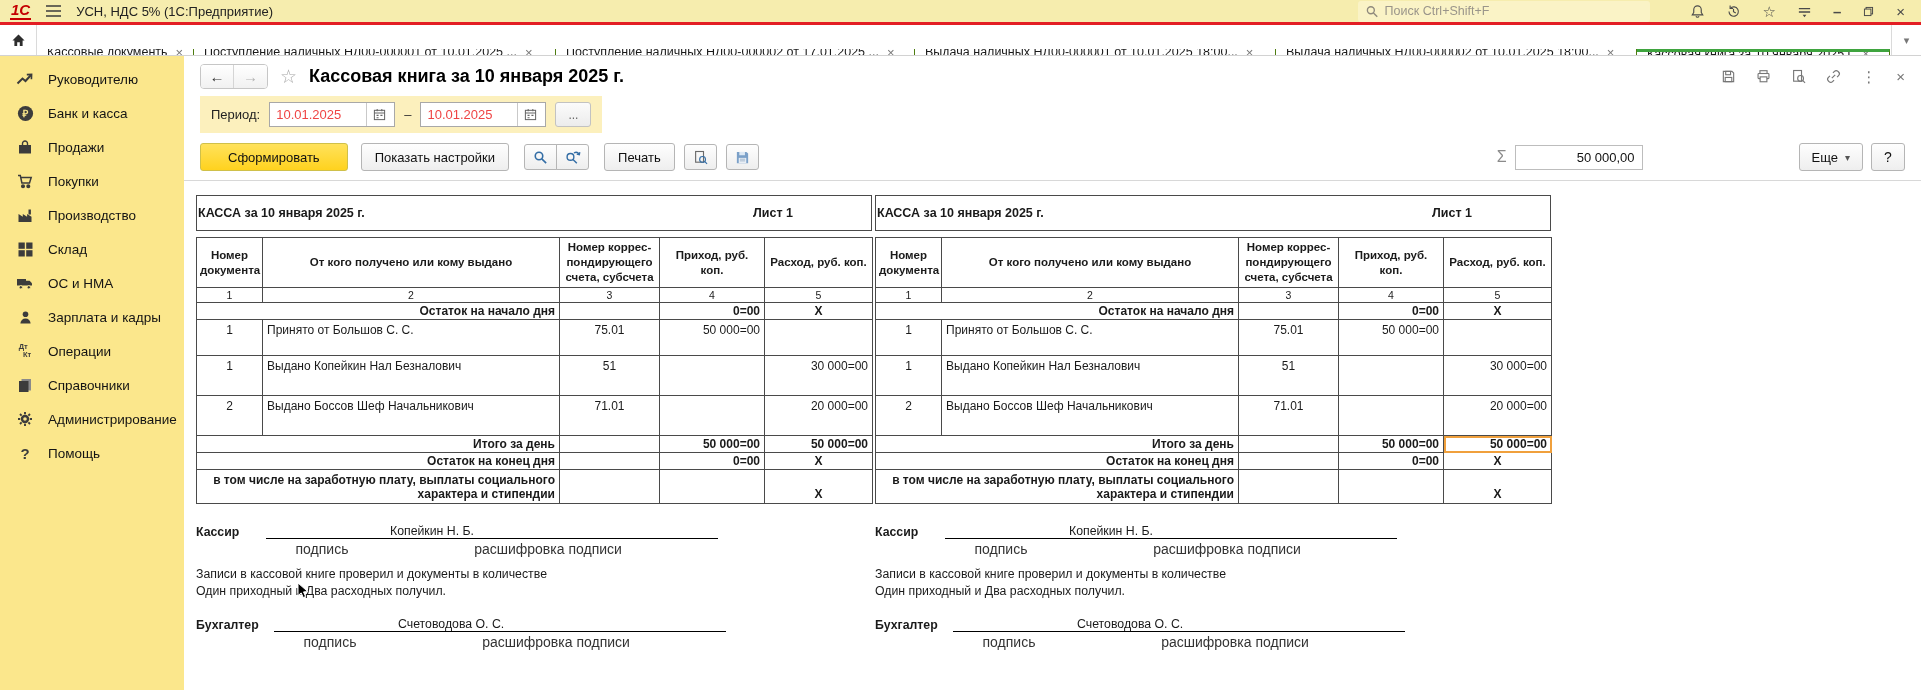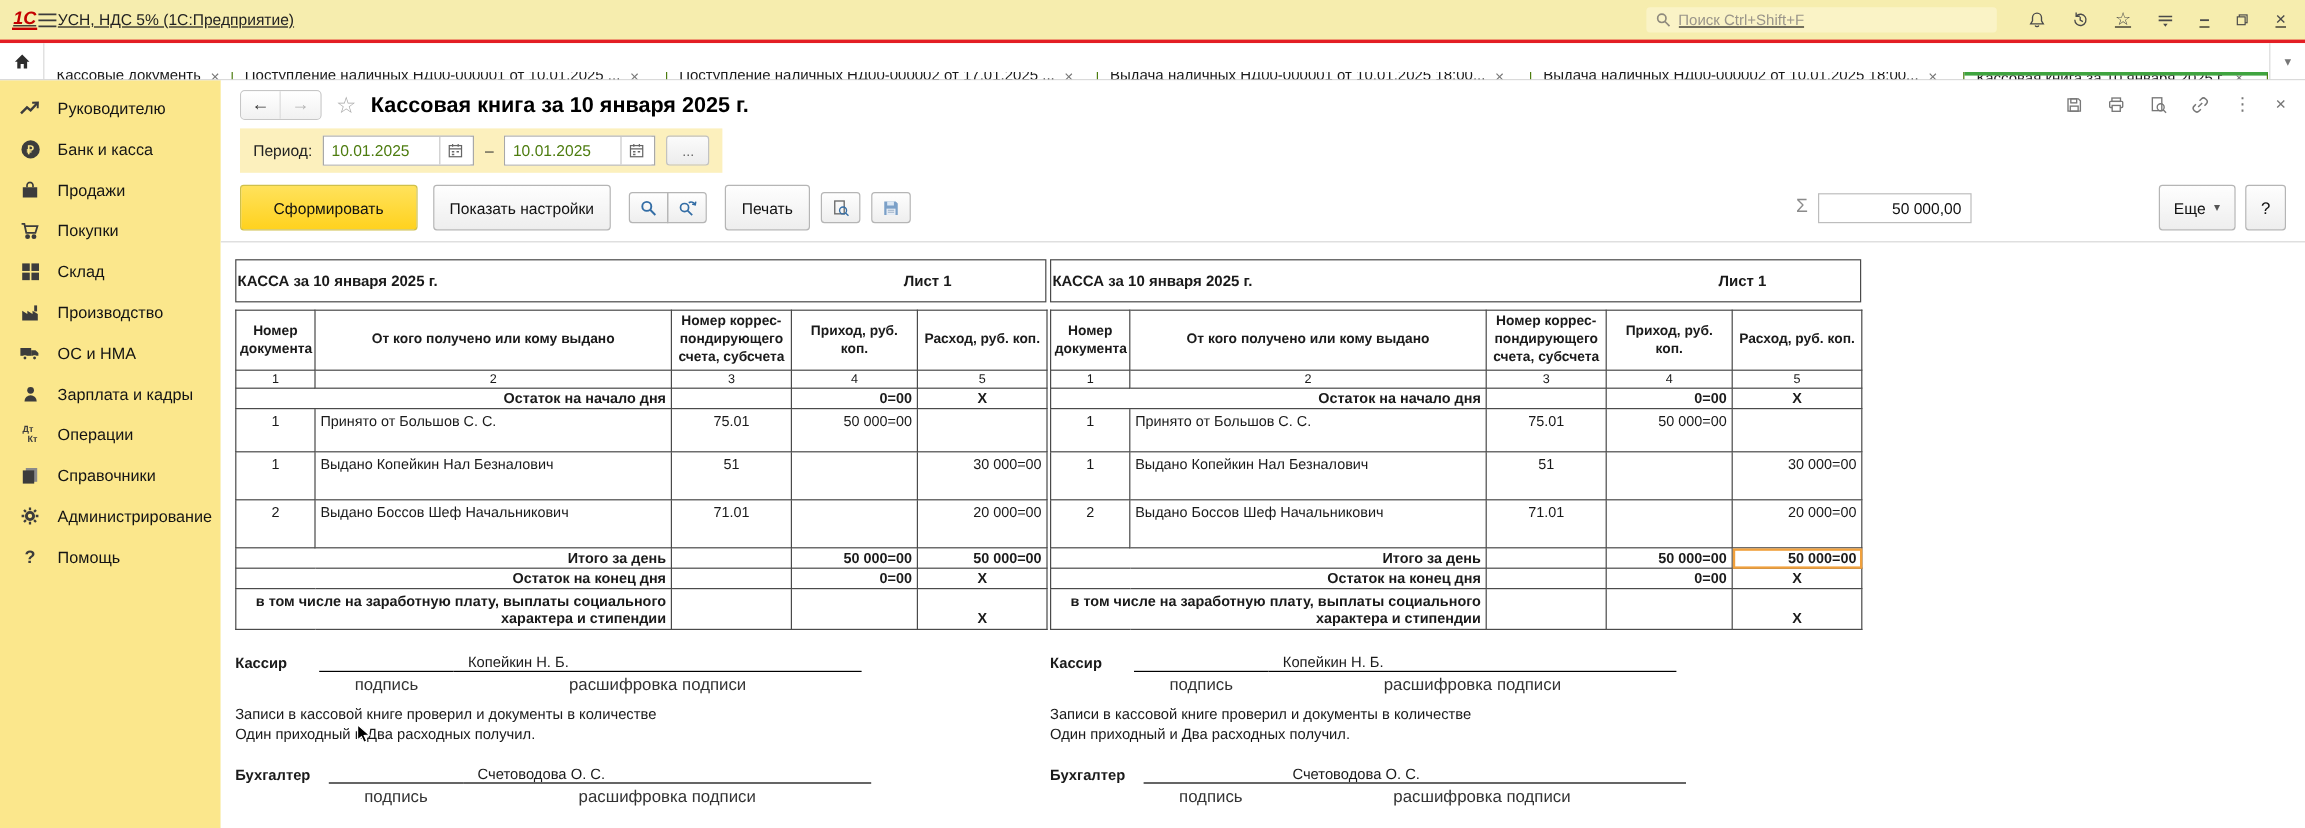--- a/index.html
+++ b/index.html
@@ -1,21 +1,21 @@
 <!DOCTYPE html>
 <html><head>
 <meta charset="utf-8">
 <style>
   * { box-sizing: border-box; margin: 0; padding: 0; }
   html,body { width:1921px; height:690px; overflow:hidden; }
   body { font-family:"Liberation Sans", sans-serif; background:#fff; color:#1a1a1a; }
   .app { display:flex; flex-direction:column; height:100%; }
 
   
-  .titlebar { height:36px; background:#f6edae; border-bottom:3px solid #e31e24; display:flex; align-items:center; padding:0 10px; flex:0 0 auto;text-decoration:underline; }
+  .titlebar { height:25px; background:#f6edae; border-bottom:3px solid #e31e24; display:flex; align-items:center; padding:0 10px; gap:14px; flex:0 0 auto; }
   .logo { color:#c40000; font-weight:bold; font-style:italic; font-size:15px; border-bottom:2px solid #c40000; line-height:1.05; padding:0 1px; }
   .burger { display:flex; align-items:center; }
   .tb-title { font-size:13px; color:#222; white-space:nowrap; }
   .search-box { margin-left:auto; display:flex; align-items:center; gap:6px; background:#faf3c6; border-radius:3px; padding:2px 8px; width:292px; height:21px; }
   .search-box input { border:none; outline:none; background:transparent; font-size:12.5px; color:#555; width:100%; font-family:"Liberation Sans",sans-serif; }
   .search-box input::placeholder { color:#9a958a; }
   .tb-icons { display:flex; align-items:center; gap:21px; margin:0 6px 0 26px; color:#4a4a4a; }
   .tb-icons .glyph { font-size:15px; line-height:1; color:#4a4a4a; }
   .tb-icons .min { font-weight:bold; }
 
@@ -47,28 +47,28 @@
   .nav-btn.fwd { color:#b3b3b3; }
   .fav-star { color:#a8a8a8; font-size:19px; margin:0 2px; }
   .doc-title { font-size:18px; font-weight:bold; color:#000; white-space:nowrap; }
   .win-icons { margin-left:auto; display:flex; align-items:center; gap:20px; color:#777; }
   .win-icons .glyph { font-size:15px; color:#777; line-height:1; }
 
   
   .period-row { margin:2px 0 0 16px; background:#fcf0bd; display:inline-flex; align-items:center; gap:9px; padding:6px 11px; width:fit-content; }
   .period-row .plabel { font-size:13px; color:#222; }
   .date-field { display:flex; background:#fff; border:1px solid #a8a8a8; height:25px; width:126px; }
-  .date-field input { border:none; outline:none; font-size:13px; padding:0 6px; width:96px; font-family:"Liberation Sans",sans-serif; color:#4d7c0f; }
+  .date-field input { border:none; outline:none; font-size:13px; padding:0 6px; width:96px; font-family:"Liberation Sans",sans-serif; color:#ef4444; }
   .cal-btn { width:26px; border-left:1px solid #c9c9c9; display:flex; align-items:center; justify-content:center; background:#fff; }
   .dash { font-size:13px; color:#333; }
   .dots-btn { width:36px; height:25px; background:linear-gradient(#fbfbfb,#ececec); border:1px solid #c2c2c2; border-radius:3px; color:#666; font-size:12px; display:flex; align-items:center; justify-content:center; }
 
   
   .toolbar { display:flex; align-items:center; gap:9px; margin:10px 16px 9px; }
-  .btn { height:38px; padding:0 13px; background:linear-gradient(#fefefe,#eeeeee); border:1px solid #b5b5b5; border-radius:3px; font-size:13px; color:#111; display:flex; align-items:center; justify-content:center; white-space:nowrap; }
+  .btn { height:28px; padding:0 13px; background:linear-gradient(#fefefe,#eeeeee); border:1px solid #b5b5b5; border-radius:3px; font-size:13px; color:#111; display:flex; align-items:center; justify-content:center; white-space:nowrap; }
   .btn-generate { background:linear-gradient(#ffe express25c,#ffd21e); background:linear-gradient(#ffe25c,#ffd21e); border-color:#cfc04a; padding:0 27px; margin-right:4px; }
   .btn-group { display:flex; margin:0 6px; }
   .icon-btn { width:33px; height:26px; background:linear-gradient(#fefefe,#eeeeee); border:1px solid #b5b5b5; display:flex; align-items:center; justify-content:center; }
   .btn-group .icon-btn:first-child { border-radius:3px 0 0 3px; }
   .btn-group .icon-btn:last-child { border-radius:0 3px 3px 0; margin-left:-1px; }
   .icon-btn.solo { border-radius:3px; }
   .tb-right { margin-left:auto; display:flex; align-items:center; gap:8px; }
   .sigma { font-size:16px; color:#8b8b8b; }
   .sum-input { width:128px; height:25px; border:1px solid #bdbdbd; font-size:13px; text-align:right; padding:0 7px; color:#111; font-family:"Liberation Sans",sans-serif; }
   .btn-more { margin-left:148px; padding:0 12px; gap:7px; }
@@ -224,37 +224,37 @@
             <svg width="17" height="15" viewBox="0 0 17 15" fill="none" stroke="#3c3c3c" stroke-width="1.5">
               <path d="M1 1.5h2.3l1.6 7.5h7.6l1.7-5.5H4"></path>
               <circle cx="6" cy="12.2" r="1.3" fill="#3c3c3c"></circle>
               <circle cx="11.3" cy="12.2" r="1.3" fill="#3c3c3c"></circle>
             </svg>
           </span>
           <span>Покупки</span>
         </div>
       <div class="side-item">
           <span class="ic">
+            <svg width="17" height="15" viewBox="0 0 17 15">
+              <path d="M1.5 14V6l4.3 2.7V6l4.3 2.7V6l4.4 2.7V14z" fill="#3c3c3c"></path>
+              <rect x="11.5" y="1.5" width="2.4" height="5" fill="#3c3c3c"></rect>
+            </svg>
+          </span>
+          <span>Производство</span>
+        </div>
+      <div class="side-item">
+          <span class="ic">
             <svg width="15" height="15" viewBox="0 0 15 15">
               <rect x="0.5" y="0.5" width="6.3" height="6.3" fill="#3c3c3c"></rect>
               <rect x="8.2" y="0.5" width="6.3" height="6.3" fill="#3c3c3c"></rect>
               <rect x="0.5" y="8.2" width="6.3" height="6.3" fill="#3c3c3c"></rect>
               <rect x="8.2" y="8.2" width="6.3" height="6.3" fill="#3c3c3c"></rect>
             </svg>
           </span>
           <span>Склад</span>
-        </div>
-      <div class="side-item">
-          <span class="ic">
-            <svg width="17" height="15" viewBox="0 0 17 15">
-              <path d="M1.5 14V6l4.3 2.7V6l4.3 2.7V6l4.4 2.7V14z" fill="#3c3c3c"></path>
-              <rect x="11.5" y="1.5" width="2.4" height="5" fill="#3c3c3c"></rect>
-            </svg>
-          </span>
-          <span>Производство</span>
         </div>
       <div class="side-item">
           <span class="ic">
             <svg width="18" height="14" viewBox="0 0 18 14">
               <rect x="1" y="3" width="9" height="6.5" fill="#3c3c3c"></rect>
               <path d="M10 4.8h3.6l2.4 2.4v2.3H10z" fill="#3c3c3c"></path>
               <circle cx="4.8" cy="11.3" r="1.7" fill="#3c3c3c" stroke="#fbe78c"></circle>
               <circle cx="12.8" cy="11.3" r="1.7" fill="#3c3c3c" stroke="#fbe78c"></circle>
             </svg>
           </span>

